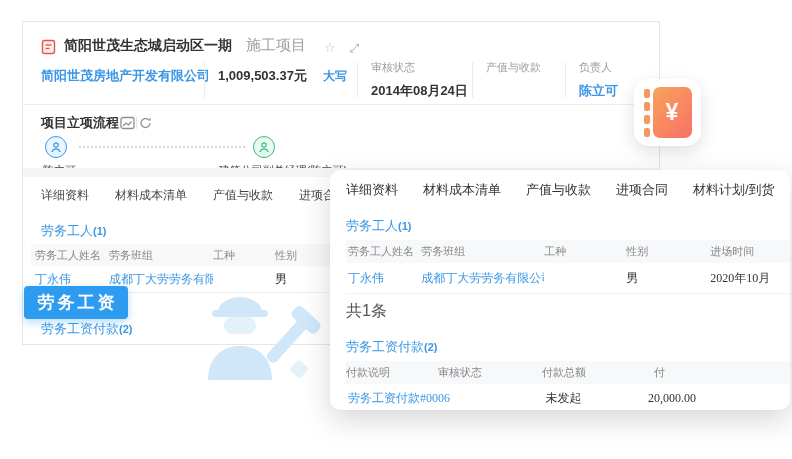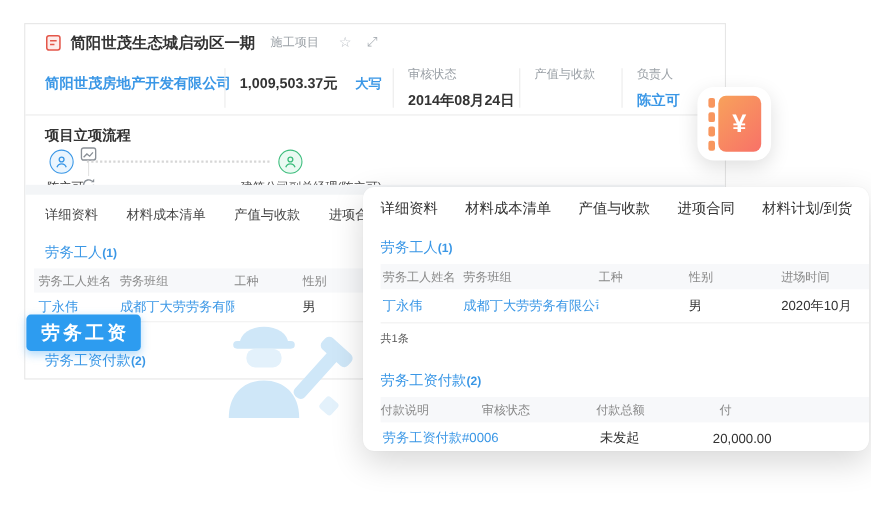--- a/index.html
+++ b/index.html
@@ -2,37 +2,37 @@
 <html><head>
 <meta charset="utf-8">
 <style>
   html,body{margin:0;padding:0;}
   body{font-family:"Liberation Sans","DejaVu Sans",sans-serif;background:#fff;}
   .stage{position:relative;width:792px;height:459px;background:#fff;overflow:hidden;}
 
   
   .bg-window{position:absolute;left:22px;top:21px;width:636px;height:322px;background:#fff;
     border:1px solid #e6e6e6;z-index:1;}
-  .title-row{position:absolute;left:18px;top:9px;height:24px;display:flex;align-items:flex-start;gap:8px;}
+  .title-row{position:absolute;left:18px;top:9px;height:24px;display:flex;align-items:flex-end;gap:8px;}
   .win-title{font-size:14px;font-weight:bold;color:#333;}
-  .win-tag{font-size:11px;color:#9aa0a6;margin-left:6px;}
+  .win-tag{font-size:15px;color:#9aa0a6;margin-left:6px;}
   .icon-star{font-size:13px;color:#b9bec4;margin-left:10px;cursor:pointer;}
   .icon-expand{font-size:12px;color:#a7adb3;margin-left:6px;cursor:pointer;}
 
   .fields-row{position:absolute;left:18px;top:38px;right:12px;display:flex;align-items:flex-start;}
   .field .f-label{font-size:11px;color:#9aa0a6;}
   .field .f-value{font-size:13px;color:#333;font-weight:bold;margin-top:7px;white-space:nowrap;}
   .field .f-value.link{color:#3a97e6;font-weight:bold;}
   .f-extra{font-size:12px;color:#3a97e6;margin-left:16px;font-weight:bold;cursor:pointer;}
   .vsep{width:1px;background:#ececec;height:36px;margin:2px 13px 0 13px;}
   .w150{width:150px}.w126{width:126px}.w88{width:88px}.w66{width:66px}
 
   .hsep{position:absolute;left:0;top:82px;width:100%;height:1px;background:#ececec;}
 
-  .flow-head{position:absolute;left:18px;top:92px;display:flex;align-items:center;gap:1px;flex-direction:column;}
+  .flow-head{position:absolute;left:18px;top:92px;display:flex;align-items:center;gap:1px;}
   .flow-title{font-size:13px;font-weight:bold;color:#333;}
   .flow-ic{width:15px;height:14px;cursor:pointer;}
   .flow-vsep{width:1px;height:12px;background:#e3e3e3;}
 
   .flow-steps{position:absolute;left:22px;top:114px;height:42px;width:420px;}
   .avatar{position:absolute;width:20px;height:20px;border-radius:50%;display:flex;align-items:center;justify-content:center;}
   .avatar.blue{left:0;top:0;border:1px solid #3a97e6;background:#eaf5fe;}
   .avatar.green{left:208px;top:0;border:1px solid #3dbd7d;background:#eafaf2;}
   .flow-dots{position:absolute;left:34px;top:10px;width:166px;border-top:2px dotted #d6d6d6;}
   .step-label{position:absolute;top:27px;font-size:11px;color:#333;white-space:nowrap;}
@@ -46,21 +46,21 @@
 
   .sec-head{font-size:13px;font-weight:normal;color:#3a97e6;}
   .sec-count{font-size:11px;font-weight:bold;color:#3a97e6;}
   .bg-worker-head{position:absolute;left:18px;top:199px;}
   .bg-pay-head{position:absolute;left:18px;top:297px;}
 
   .tbl{font-size:12px;color:#333;}
   .tbl .thead{display:flex;background:#f7f8fa;align-items:center;}
   .tbl .th{font-size:11px;color:#888;white-space:nowrap;overflow:hidden;}
   .tbl .trow{display:flex;align-items:center;border-bottom:1px solid #f0f0f0;}
-  .tbl .td{white-space:nowrap;overflow:hidden;}
+  .tbl .td{white-space:nowrap;overflow:hidden;font-family:Liberation Serif, serif;}
   .td.link, .th.link{color:#3a97e6;cursor:pointer;}
 
   .bg-table{position:absolute;left:8px;top:222px;right:8px;}
   .bg-table .thead{height:22px;}
   .bg-table .trow{height:26px;}
   .bg-table .c1{width:74px;padding-left:4px;}
   .bg-table .c2{width:104px;}
   .bg-table .c3{width:62px;}
   .bg-table .c4{width:60px;}
 
@@ -75,21 +75,21 @@
 
   .p-worker-head{position:absolute;left:16px;top:46px;}
   .p-table1{position:absolute;left:16px;top:70px;width:452px;}
   .p-table1 .thead{height:23px;}
   .p-table1 .trow{height:30px;}
   .p-table1 .c1{width:75px;padding-left:2px;}
   .p-table1 .c2{width:126px;}
   .p-table1 .c3{width:84px;}
   .p-table1 .c4{width:86px;}
   .p-table1 .c5{width:90px;}
-  .p-total{position:absolute;left:16px;top:131px;font-size:10px;color:#555;}
+  .p-total{position:absolute;left:16px;top:131px;font-size:16px;color:#555;}
   .p-pay-head{position:absolute;left:16px;top:167px;}
   .p-table2{position:absolute;left:16px;top:191px;width:452px;}
   .p-table2 .thead{height:23px;}
   .p-table2 .trow{height:29px;border-bottom:none;}
   .p-table2 .c1{width:108px;padding-left:2px;}
   .p-table2 .c2{width:92px;}
   .p-table2 .c3{width:104px;}
   .p-table2 .c4{width:112px;}
   .p-table2 .c5{width:40px;}
 

